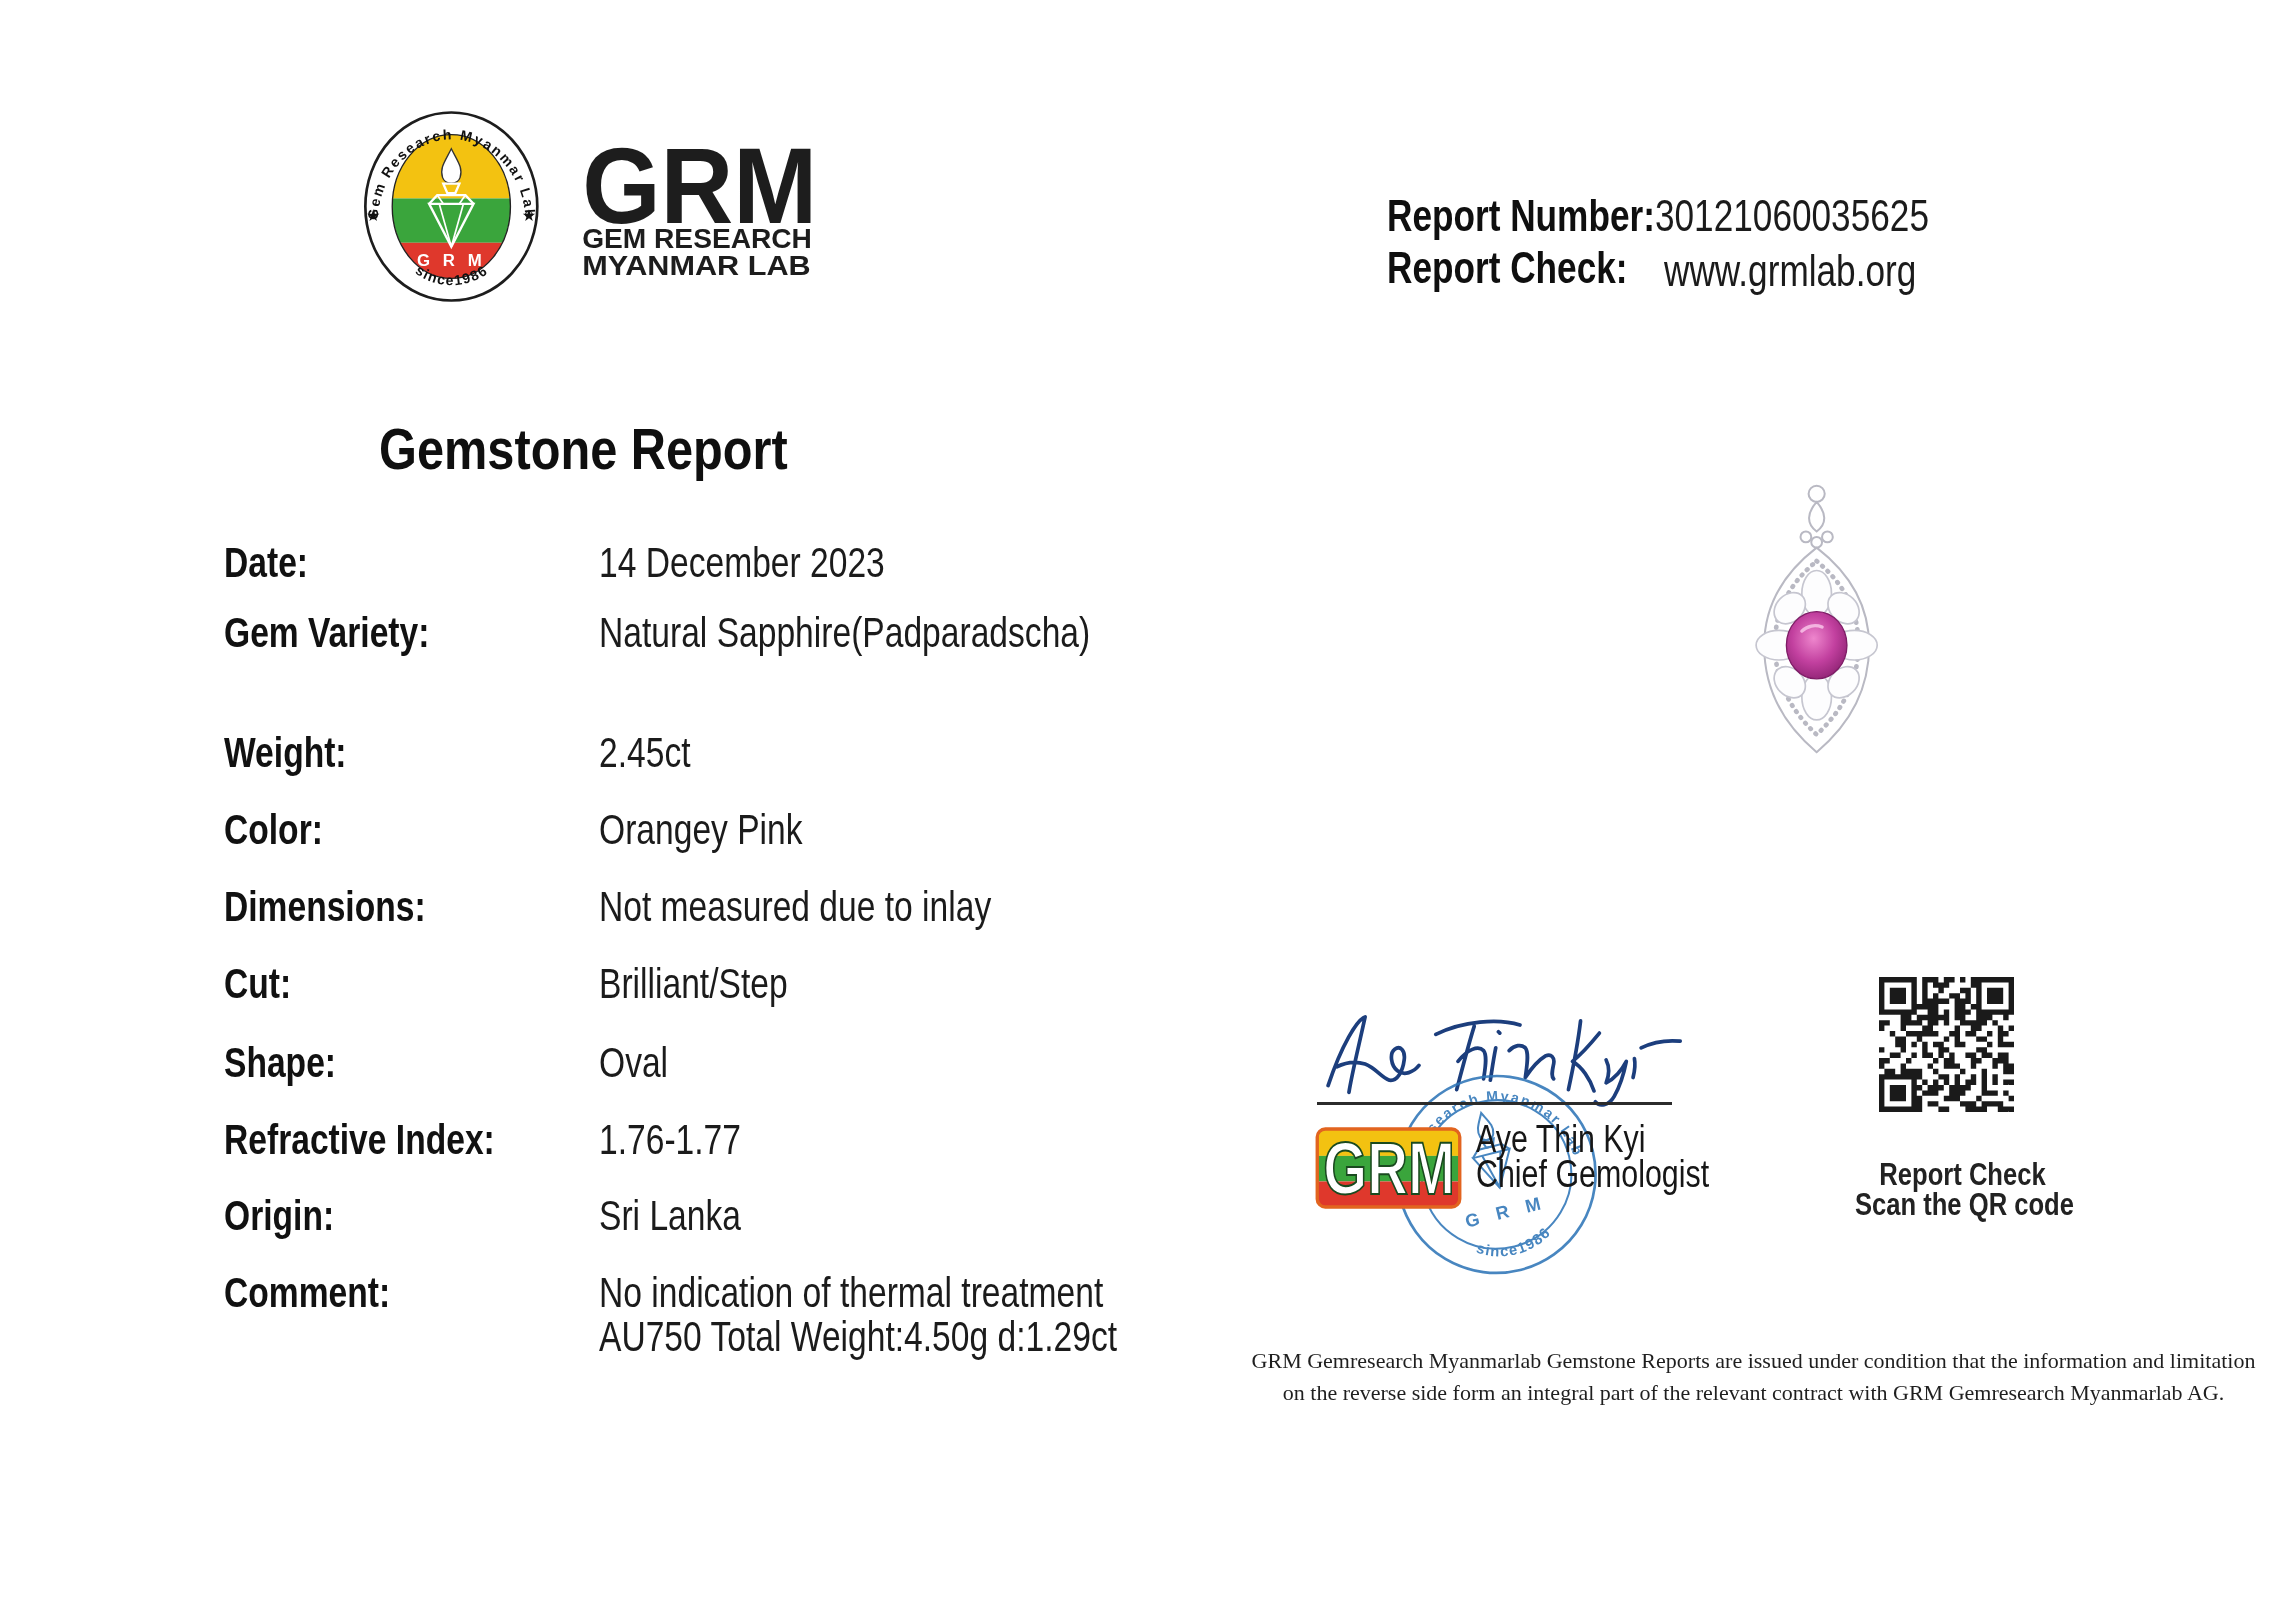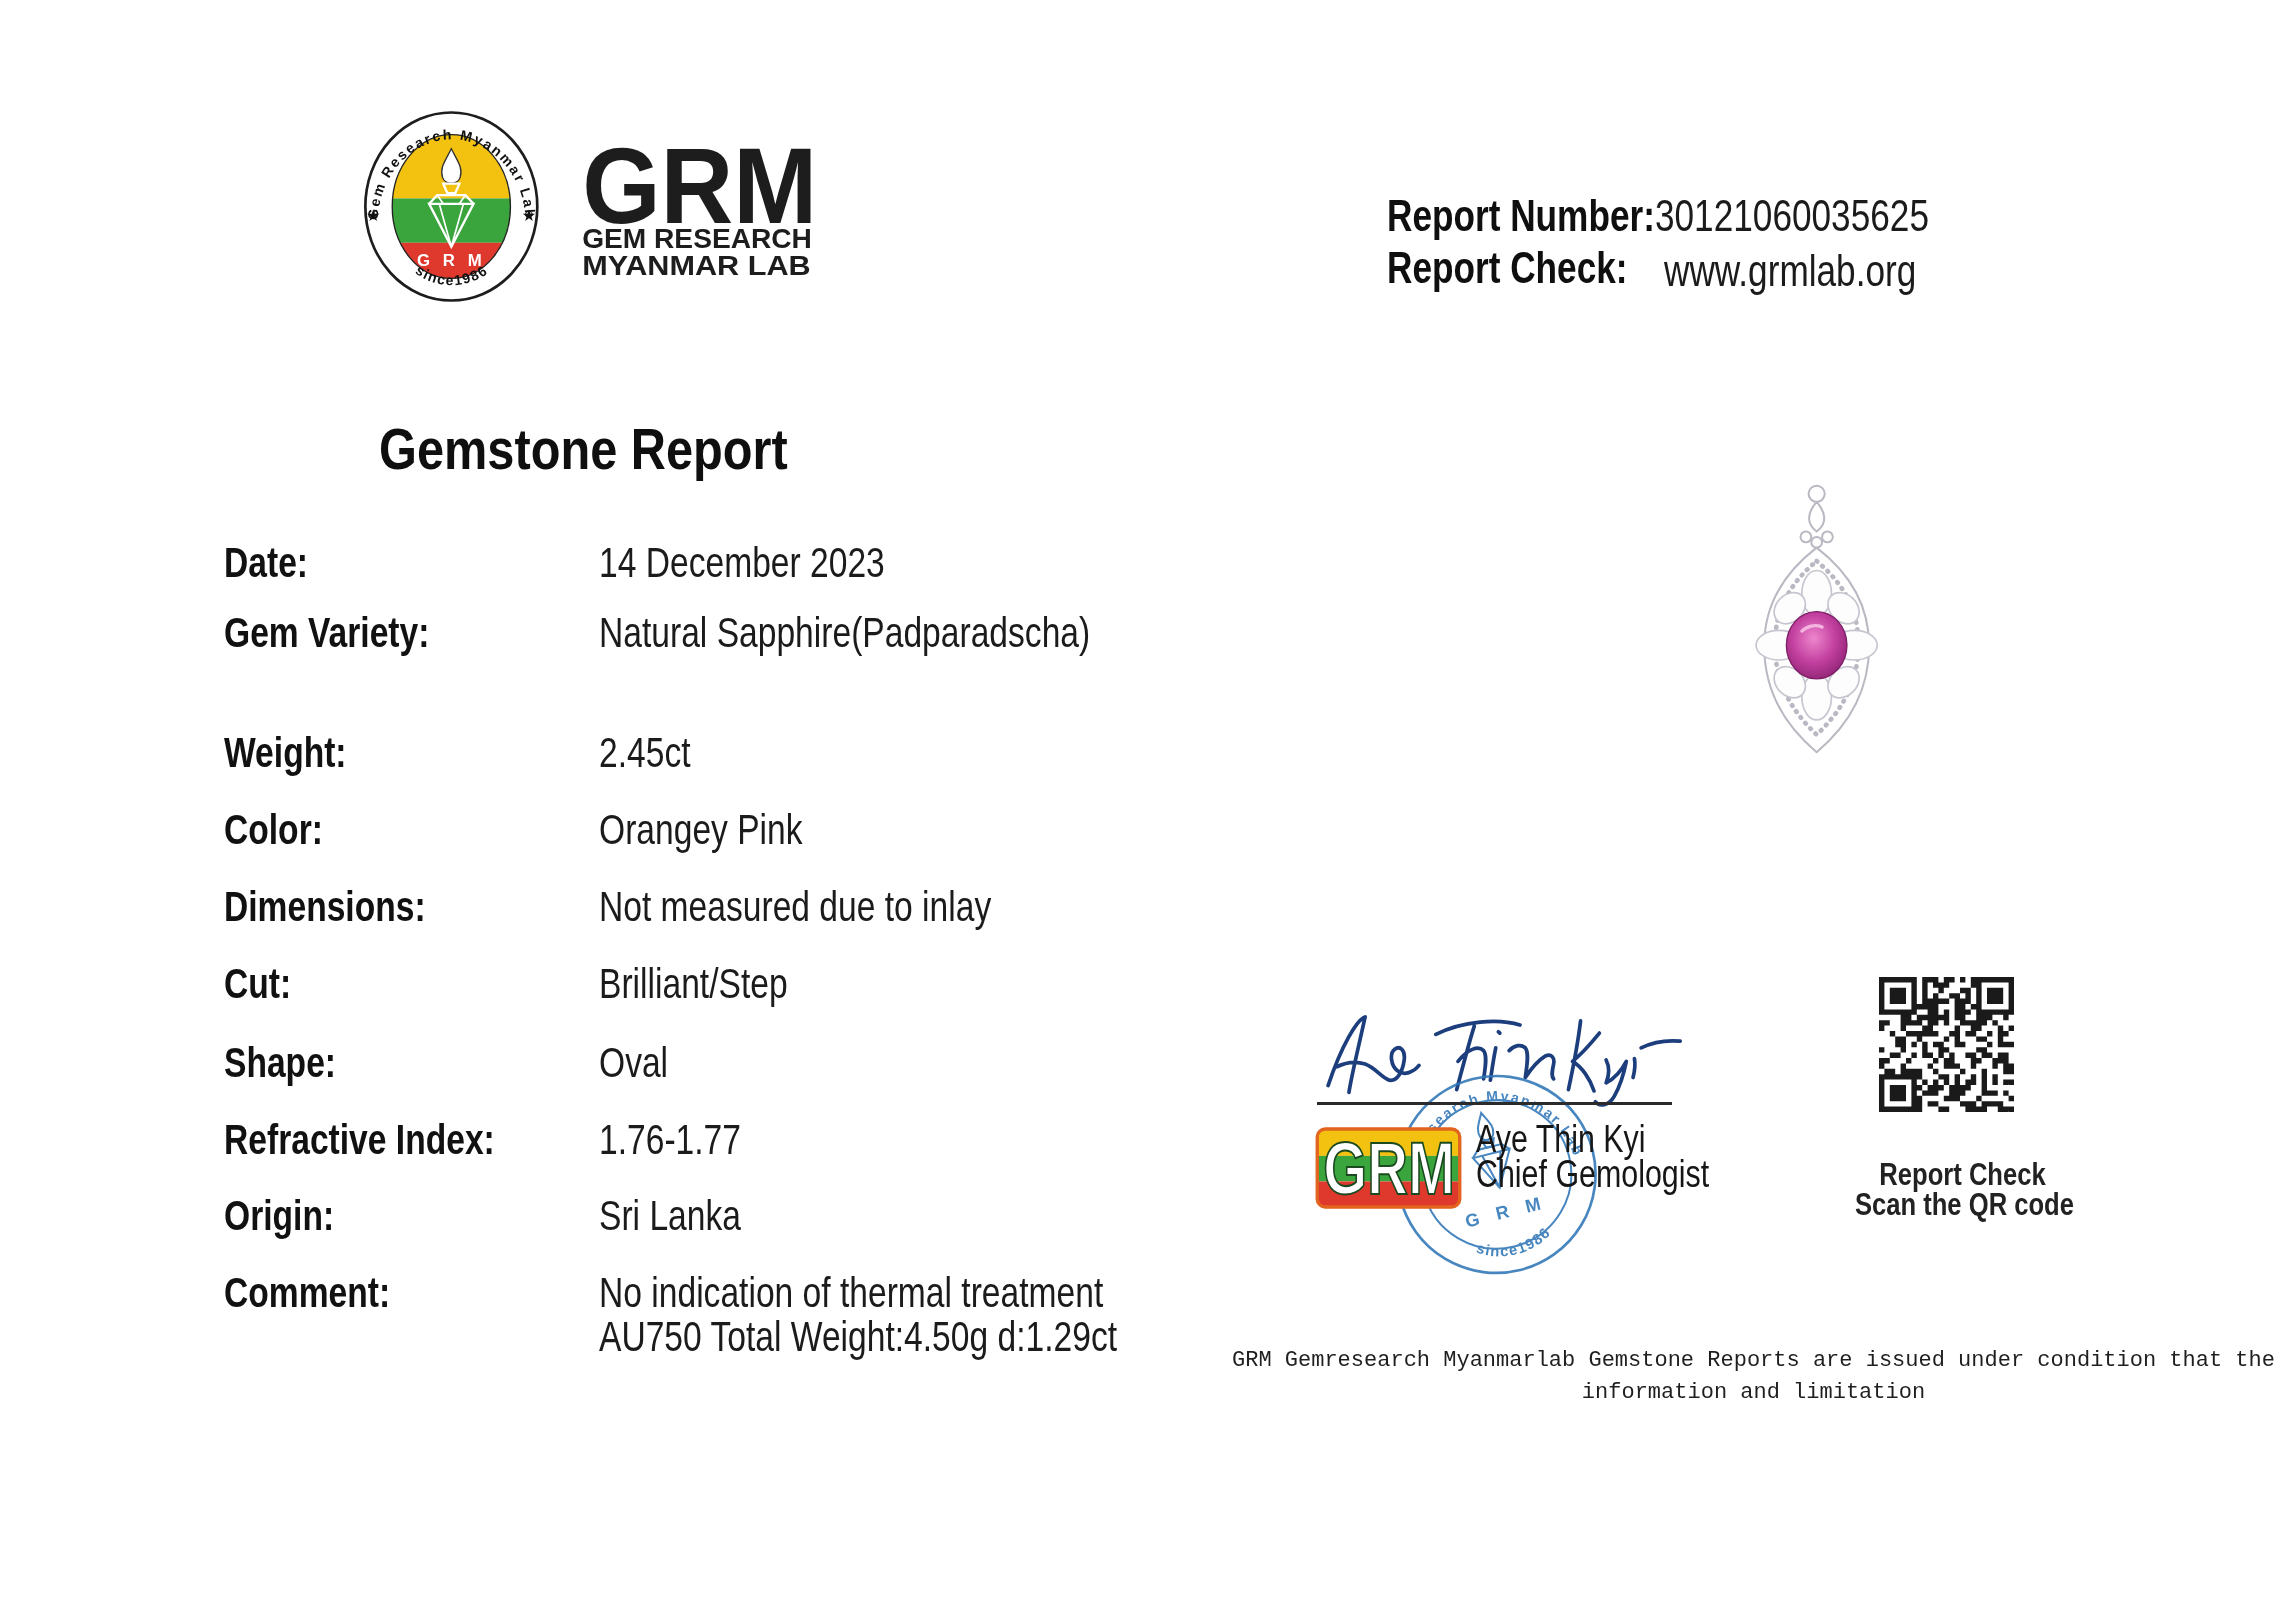--- a/index.html
+++ b/index.html
@@ -13,21 +13,21 @@
   .frow-value{position:absolute;left:599px;}
   #title{left:379px;top:415px;font-size:58px;font-weight:bold;color:#0f0f0f;
          transform:scaleX(.84);transform-origin:left top;white-space:nowrap;}
   .rnline{font-size:44px;white-space:nowrap;}
   .rnlabel{font-weight:bold;color:#0f0f0f;}
   .rnvalue{font-weight:normal;color:#1b1b1b;}
   .signame{font-size:38px;color:#161616;}
   .qrcap{width:269px;text-align:center;font-size:32px;font-weight:bold;color:#222;
          transform:scaleX(.8);transform-origin:50% 0;white-space:nowrap;}
   #footer{left:1215px;top:1345px;width:1077px;text-align:center;
-          font-family:Liberation Mono, monospace;font-size:22px;line-height:32px;color:#1f1f1f;}
+          font-family:Liberation Serif, serif;font-size:22px;line-height:32px;color:#1f1f1f;}
   #sig-rule{left:1317px;top:1102px;width:355px;height:2.7px;background:#2b2b2b;}
 </style>
 </head>
 <body>
 
 <div id="page">
 
   <svg class="abs" style="left:362px;top:108px" width="180" height="197" viewBox="0 0 268 292">
     <defs>
       <clipPath id="sealClip">
@@ -205,16 +205,17 @@
 
   <svg class="abs" style="left:1879px;top:977px" width="135" height="135" viewBox="0 0 25 25">
     <rect width="25" height="25" fill="#ffffff"></rect>
     <path id="qr-path" fill="#1a1a1a" d="M0 0h1v1h-1zM1 0h1v1h-1zM2 0h1v1h-1zM3 0h1v1h-1zM4 0h1v1h-1zM5 0h1v1h-1zM6 0h1v1h-1zM8 0h1v1h-1zM9 0h1v1h-1zM10 0h1v1h-1zM12 0h1v1h-1zM13 0h1v1h-1zM15 0h1v1h-1zM17 0h1v1h-1zM18 0h1v1h-1zM19 0h1v1h-1zM20 0h1v1h-1zM21 0h1v1h-1zM22 0h1v1h-1zM23 0h1v1h-1zM24 0h1v1h-1zM0 1h1v1h-1zM6 1h1v1h-1zM8 1h1v1h-1zM10 1h1v1h-1zM11 1h1v1h-1zM12 1h1v1h-1zM17 1h1v1h-1zM18 1h1v1h-1zM24 1h1v1h-1zM0 2h1v1h-1zM2 2h1v1h-1zM3 2h1v1h-1zM4 2h1v1h-1zM6 2h1v1h-1zM8 2h1v1h-1zM11 2h1v1h-1zM15 2h1v1h-1zM16 2h1v1h-1zM18 2h1v1h-1zM20 2h1v1h-1zM21 2h1v1h-1zM22 2h1v1h-1zM24 2h1v1h-1zM0 3h1v1h-1zM2 3h1v1h-1zM3 3h1v1h-1zM4 3h1v1h-1zM6 3h1v1h-1zM8 3h1v1h-1zM10 3h1v1h-1zM13 3h1v1h-1zM14 3h1v1h-1zM16 3h1v1h-1zM18 3h1v1h-1zM20 3h1v1h-1zM21 3h1v1h-1zM22 3h1v1h-1zM24 3h1v1h-1zM0 4h1v1h-1zM2 4h1v1h-1zM3 4h1v1h-1zM4 4h1v1h-1zM6 4h1v1h-1zM8 4h1v1h-1zM9 4h1v1h-1zM10 4h1v1h-1zM11 4h1v1h-1zM12 4h1v1h-1zM14 4h1v1h-1zM15 4h1v1h-1zM16 4h1v1h-1zM18 4h1v1h-1zM20 4h1v1h-1zM21 4h1v1h-1zM22 4h1v1h-1zM24 4h1v1h-1zM0 5h1v1h-1zM6 5h1v1h-1zM7 5h1v1h-1zM8 5h1v1h-1zM9 5h1v1h-1zM10 5h1v1h-1zM14 5h1v1h-1zM15 5h1v1h-1zM17 5h1v1h-1zM18 5h1v1h-1zM24 5h1v1h-1zM0 6h1v1h-1zM1 6h1v1h-1zM2 6h1v1h-1zM3 6h1v1h-1zM4 6h1v1h-1zM5 6h1v1h-1zM6 6h1v1h-1zM9 6h1v1h-1zM10 6h1v1h-1zM12 6h1v1h-1zM14 6h1v1h-1zM15 6h1v1h-1zM16 6h1v1h-1zM18 6h1v1h-1zM19 6h1v1h-1zM20 6h1v1h-1zM21 6h1v1h-1zM22 6h1v1h-1zM23 6h1v1h-1zM24 6h1v1h-1zM4 7h1v1h-1zM5 7h1v1h-1zM7 7h1v1h-1zM8 7h1v1h-1zM9 7h1v1h-1zM10 7h1v1h-1zM11 7h1v1h-1zM12 7h1v1h-1zM14 7h1v1h-1zM15 7h1v1h-1zM18 7h1v1h-1zM19 7h1v1h-1zM20 7h1v1h-1zM23 7h1v1h-1zM0 8h1v1h-1zM1 8h1v1h-1zM4 8h1v1h-1zM5 8h1v1h-1zM6 8h1v1h-1zM7 8h1v1h-1zM9 8h1v1h-1zM10 8h1v1h-1zM12 8h1v1h-1zM15 8h1v1h-1zM16 8h1v1h-1zM17 8h1v1h-1zM18 8h1v1h-1zM19 8h1v1h-1zM21 8h1v1h-1zM0 9h1v1h-1zM4 9h1v1h-1zM8 9h1v1h-1zM9 9h1v1h-1zM14 9h1v1h-1zM17 9h1v1h-1zM18 9h1v1h-1zM22 9h1v1h-1zM24 9h1v1h-1zM2 10h1v1h-1zM5 10h1v1h-1zM6 10h1v1h-1zM7 10h1v1h-1zM8 10h1v1h-1zM9 10h1v1h-1zM10 10h1v1h-1zM13 10h1v1h-1zM14 10h1v1h-1zM16 10h1v1h-1zM17 10h1v1h-1zM20 10h1v1h-1zM22 10h1v1h-1zM23 10h1v1h-1zM3 11h1v1h-1zM4 11h1v1h-1zM7 11h1v1h-1zM12 11h1v1h-1zM14 11h1v1h-1zM18 11h1v1h-1zM19 11h1v1h-1zM22 11h1v1h-1zM3 12h1v1h-1zM4 12h1v1h-1zM6 12h1v1h-1zM8 12h1v1h-1zM10 12h1v1h-1zM11 12h1v1h-1zM14 12h1v1h-1zM15 12h1v1h-1zM20 12h1v1h-1zM22 12h1v1h-1zM23 12h1v1h-1zM24 12h1v1h-1zM0 13h1v1h-1zM4 13h1v1h-1zM8 13h1v1h-1zM11 13h1v1h-1zM12 13h1v1h-1zM18 13h1v1h-1zM19 13h1v1h-1zM2 14h1v1h-1zM3 14h1v1h-1zM6 14h1v1h-1zM8 14h1v1h-1zM9 14h1v1h-1zM11 14h1v1h-1zM13 14h1v1h-1zM16 14h1v1h-1zM17 14h1v1h-1zM19 14h1v1h-1zM20 14h1v1h-1zM22 14h1v1h-1zM23 14h1v1h-1zM0 15h1v1h-1zM1 15h1v1h-1zM5 15h1v1h-1zM10 15h1v1h-1zM12 15h1v1h-1zM13 15h1v1h-1zM17 15h1v1h-1zM18 15h1v1h-1zM21 15h1v1h-1zM22 15h1v1h-1zM23 15h1v1h-1zM0 16h1v1h-1zM4 16h1v1h-1zM9 16h1v1h-1zM12 16h1v1h-1zM13 16h1v1h-1zM14 16h1v1h-1zM17 16h1v1h-1zM21 16h1v1h-1zM23 16h1v1h-1zM24 16h1v1h-1zM1 17h1v1h-1zM2 17h1v1h-1zM4 17h1v1h-1zM5 17h1v1h-1zM6 17h1v1h-1zM7 17h1v1h-1zM10 17h1v1h-1zM15 17h1v1h-1zM19 17h1v1h-1zM23 17h1v1h-1zM24 17h1v1h-1zM0 18h1v1h-1zM1 18h1v1h-1zM2 18h1v1h-1zM3 18h1v1h-1zM4 18h1v1h-1zM5 18h1v1h-1zM6 18h1v1h-1zM7 18h1v1h-1zM11 18h1v1h-1zM12 18h1v1h-1zM14 18h1v1h-1zM17 18h1v1h-1zM19 18h1v1h-1zM21 18h1v1h-1zM0 19h1v1h-1zM6 19h1v1h-1zM8 19h1v1h-1zM10 19h1v1h-1zM12 19h1v1h-1zM14 19h1v1h-1zM16 19h1v1h-1zM17 19h1v1h-1zM19 19h1v1h-1zM21 19h1v1h-1zM23 19h1v1h-1zM24 19h1v1h-1zM0 20h1v1h-1zM2 20h1v1h-1zM3 20h1v1h-1zM4 20h1v1h-1zM6 20h1v1h-1zM7 20h1v1h-1zM9 20h1v1h-1zM10 20h1v1h-1zM11 20h1v1h-1zM13 20h1v1h-1zM14 20h1v1h-1zM15 20h1v1h-1zM16 20h1v1h-1zM19 20h1v1h-1zM0 21h1v1h-1zM2 21h1v1h-1zM3 21h1v1h-1zM4 21h1v1h-1zM6 21h1v1h-1zM8 21h1v1h-1zM9 21h1v1h-1zM10 21h1v1h-1zM13 21h1v1h-1zM14 21h1v1h-1zM15 21h1v1h-1zM19 21h1v1h-1zM20 21h1v1h-1zM21 21h1v1h-1zM23 21h1v1h-1zM0 22h1v1h-1zM2 22h1v1h-1zM3 22h1v1h-1zM4 22h1v1h-1zM6 22h1v1h-1zM7 22h1v1h-1zM12 22h1v1h-1zM13 22h1v1h-1zM14 22h1v1h-1zM18 22h1v1h-1zM24 22h1v1h-1zM0 23h1v1h-1zM6 23h1v1h-1zM7 23h1v1h-1zM9 23h1v1h-1zM10 23h1v1h-1zM15 23h1v1h-1zM16 23h1v1h-1zM17 23h1v1h-1zM19 23h1v1h-1zM20 23h1v1h-1zM21 23h1v1h-1zM22 23h1v1h-1zM0 24h1v1h-1zM1 24h1v1h-1zM2 24h1v1h-1zM3 24h1v1h-1zM4 24h1v1h-1zM5 24h1v1h-1zM6 24h1v1h-1zM7 24h1v1h-1zM11 24h1v1h-1zM12 24h1v1h-1zM16 24h1v1h-1zM17 24h1v1h-1zM18 24h1v1h-1zM19 24h1v1h-1zM22 24h1v1h-1zM23 24h1v1h-1zM24 24h1v1h-1z"></path>
   </svg>
   <div class="abs qrcap" style="left:1828px;top:1156px">Report Check</div>
   <div class="abs qrcap" style="left:1828px;top:1186px">Scan the QR code</div>
 
   <div class="abs" id="footer">
     <div>GRM Gemresearch Myanmarlab Gemstone Reports are issued under condition that the information and limitation</div>
+    <div>on the reverse side form an integral part of the relevant contract with GRM Gemresearch Myanmarlab AG.</div>
   </div>
 
 </div>
 
 
 </body></html>

